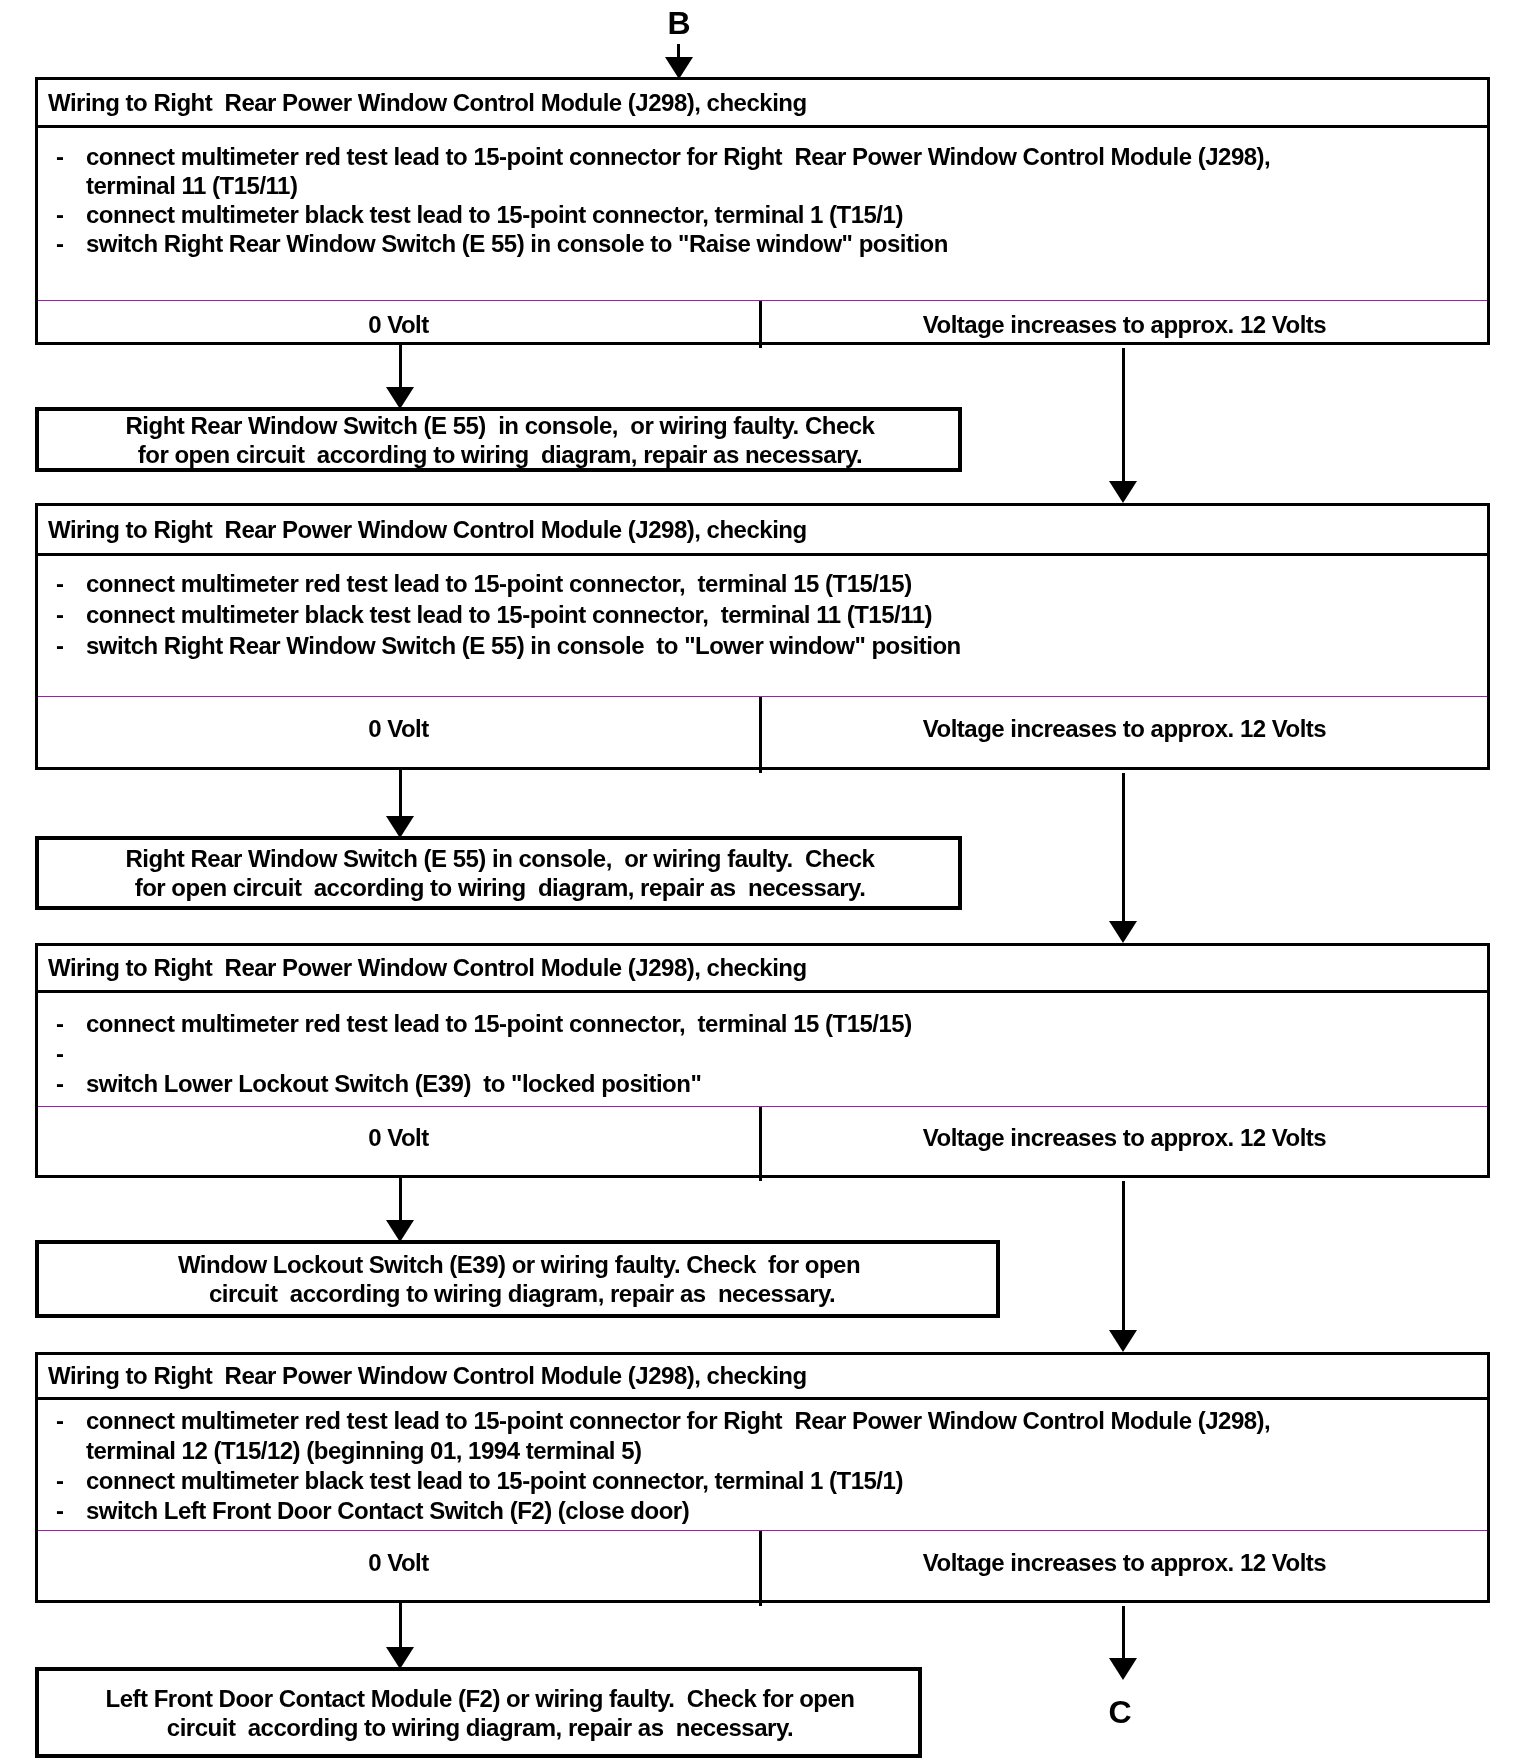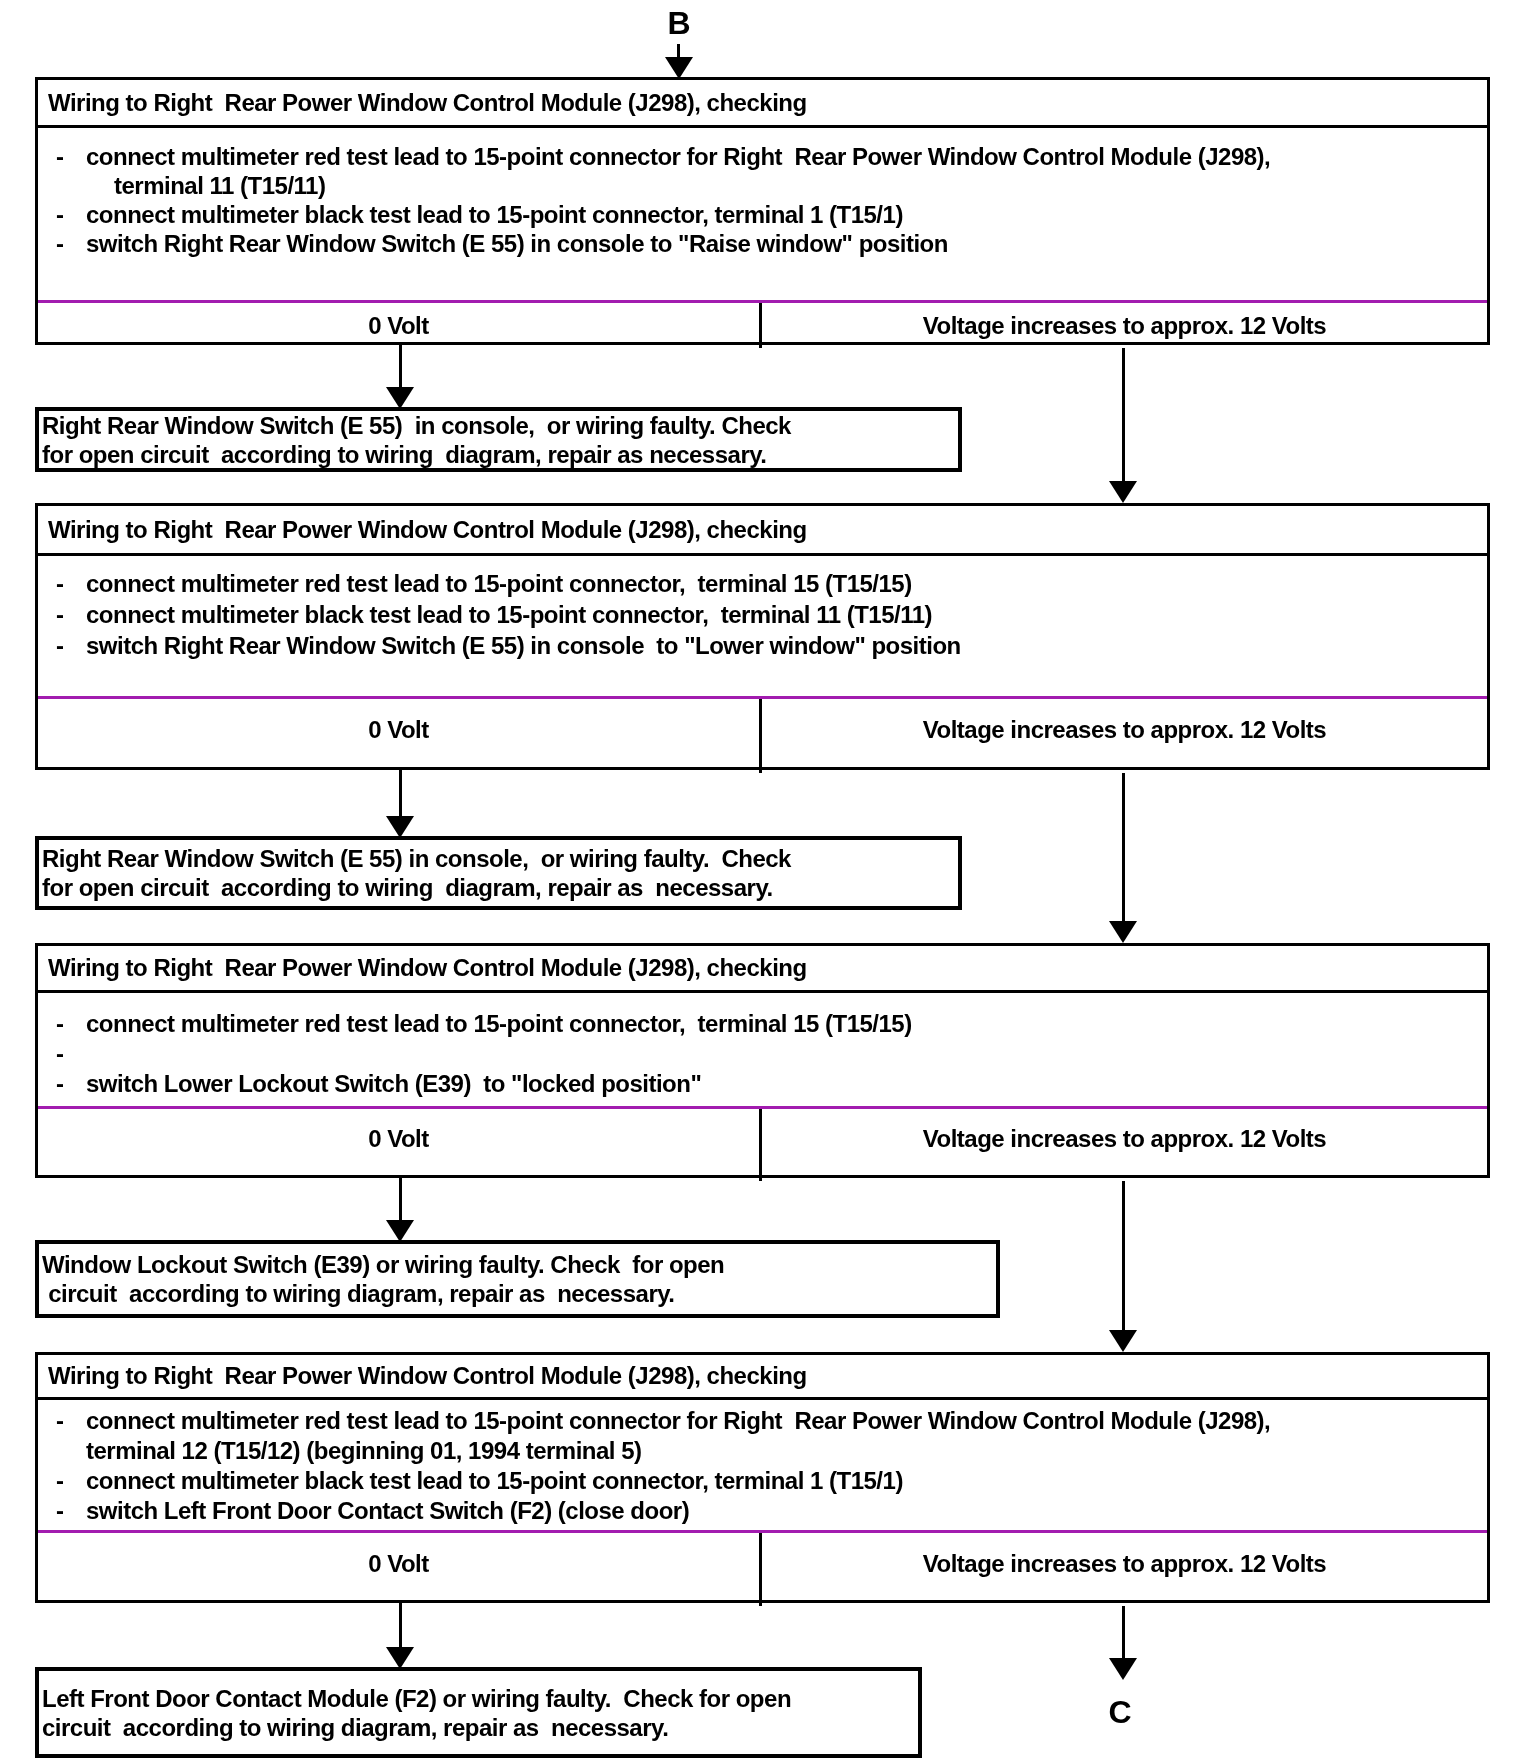--- a/index.html
+++ b/index.html
@@ -16,31 +16,31 @@
     display:flex;align-items:center;
     border-bottom:3px solid #000;box-sizing:border-box;
     padding-left:10px;font-size:24px;letter-spacing:-0.5px;white-space:pre;
   }
   .step-body{box-sizing:border-box;}
   .instr-line{
     position:relative;padding-left:48px;display:flex;align-items:center;
     font-size:24px;letter-spacing:-0.5px;white-space:pre;box-sizing:border-box;
   }
   .dash{position:absolute;left:18px;top:50%;transform:translateY(-50%);}
-  .result-row{display:flex;border-top:3px solid #a21caf;box-sizing:border-box;}
+  .result-row{display:flex;border-top:1px solid #a21caf;box-sizing:border-box;}
   .result-cell{
     display:flex;align-items:center;justify-content:center;
     font-size:24px;letter-spacing:-0.5px;white-space:pre;box-sizing:border-box;
   }
   .result-cell.left{width:724px;flex:none;border-right:3px solid #000;}
   .result-cell.right{flex:1;}
   .fault-box{
     position:absolute;left:35px;border:4px solid #000;box-sizing:border-box;
     display:flex;flex-direction:column;justify-content:center;
-    padding-left:3px;background:#fff;
+    padding-left:3px;background:#fff;align-items:center;
   }
   .fault-line{font-size:24px;letter-spacing:-0.5px;line-height:29px;white-space:pre;}
   .arrow-shaft{position:absolute;width:3px;background:#000;}
   .arrow-head{
     position:absolute;width:0;height:0;
     border-left:14px solid transparent;border-right:14px solid transparent;
     border-top:22px solid #000;
   }
   .flow-label{
     position:absolute;font-size:32px;font-weight:bold;color:#000;
@@ -53,21 +53,21 @@
 <div id="canvas">
   <div class="flow-label" style="left:657px;top:5px;">B</div>
   <div class="arrow-shaft" style="left:677px;top:44px;height:15px;"></div>
   <div class="arrow-head" style="left:665px;top:57px;"></div>
 
   <div class="flow-label" style="left:1098px;top:1694px;">C</div>
 <div class="step-box" style="top: 77px; height: 268px;">
       <div class="step-header" style="height: 48px;">Wiring to Right  Rear Power Window Control Module (J298), checking</div>
       <div class="step-body" style="height: 172px; padding-top: 14px;">
         <div class="instr-line" style="height: 29px;"><div class="dash">-</div><div>connect multimeter red test lead to 15-point connector for Right  Rear Power Window Control Module (J298),</div></div>
-        <div class="instr-line" style="height: 29px; margin-left: 28px;"><div>terminal 11 (T15/11)</div></div>
+        <div class="instr-line" style="height: 29px;"><div>terminal 11 (T15/11)</div></div>
         <div class="instr-line" style="height: 29px;"><div class="dash">-</div><div>connect multimeter black test lead to 15-point connector, terminal 1 (T15/1)</div></div>
         <div class="instr-line" style="height: 29px;"><div class="dash">-</div><div>switch Right Rear Window Switch (E 55) in console to "Raise window" position</div></div>
       </div>
       <div class="result-row" style="height: 48px;">
         <div class="result-cell left" style="padding-bottom: 0px;">0 Volt</div>
         <div class="result-cell right" style="padding-bottom: 0px;">Voltage increases to approx. 12 Volts</div>
       </div>
     </div>
     <div class="arrow-shaft" style="left: 399px; top: 345px; height: 42px;"></div>
     <div class="arrow-head" style="left: 386px; top: 387px;"></div>

